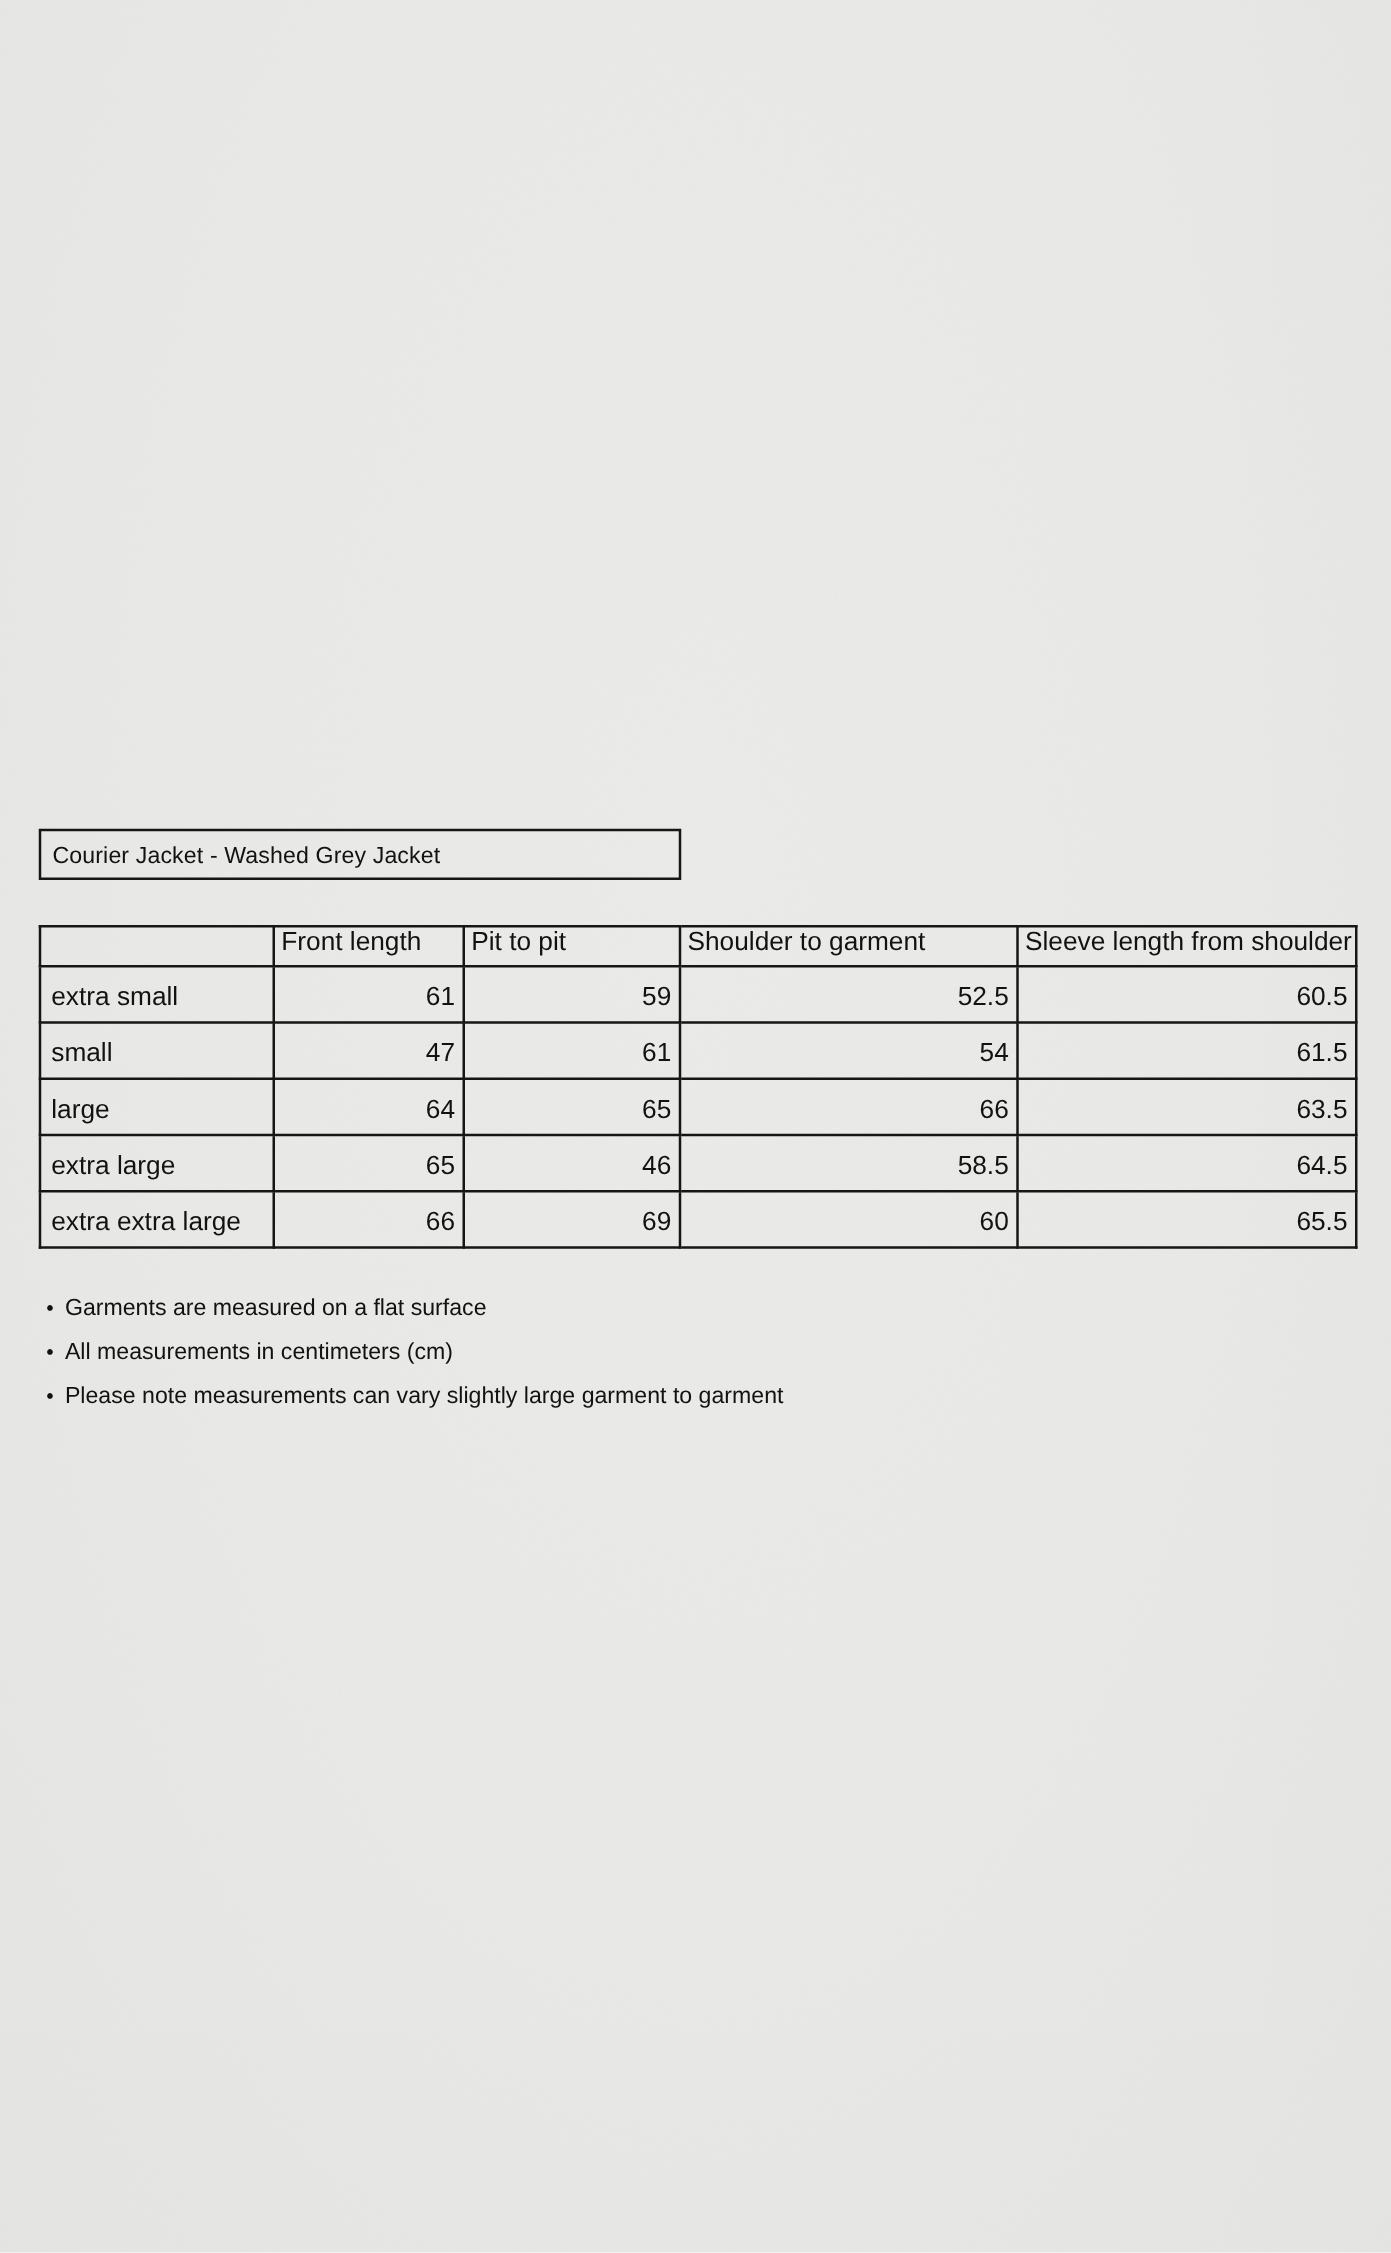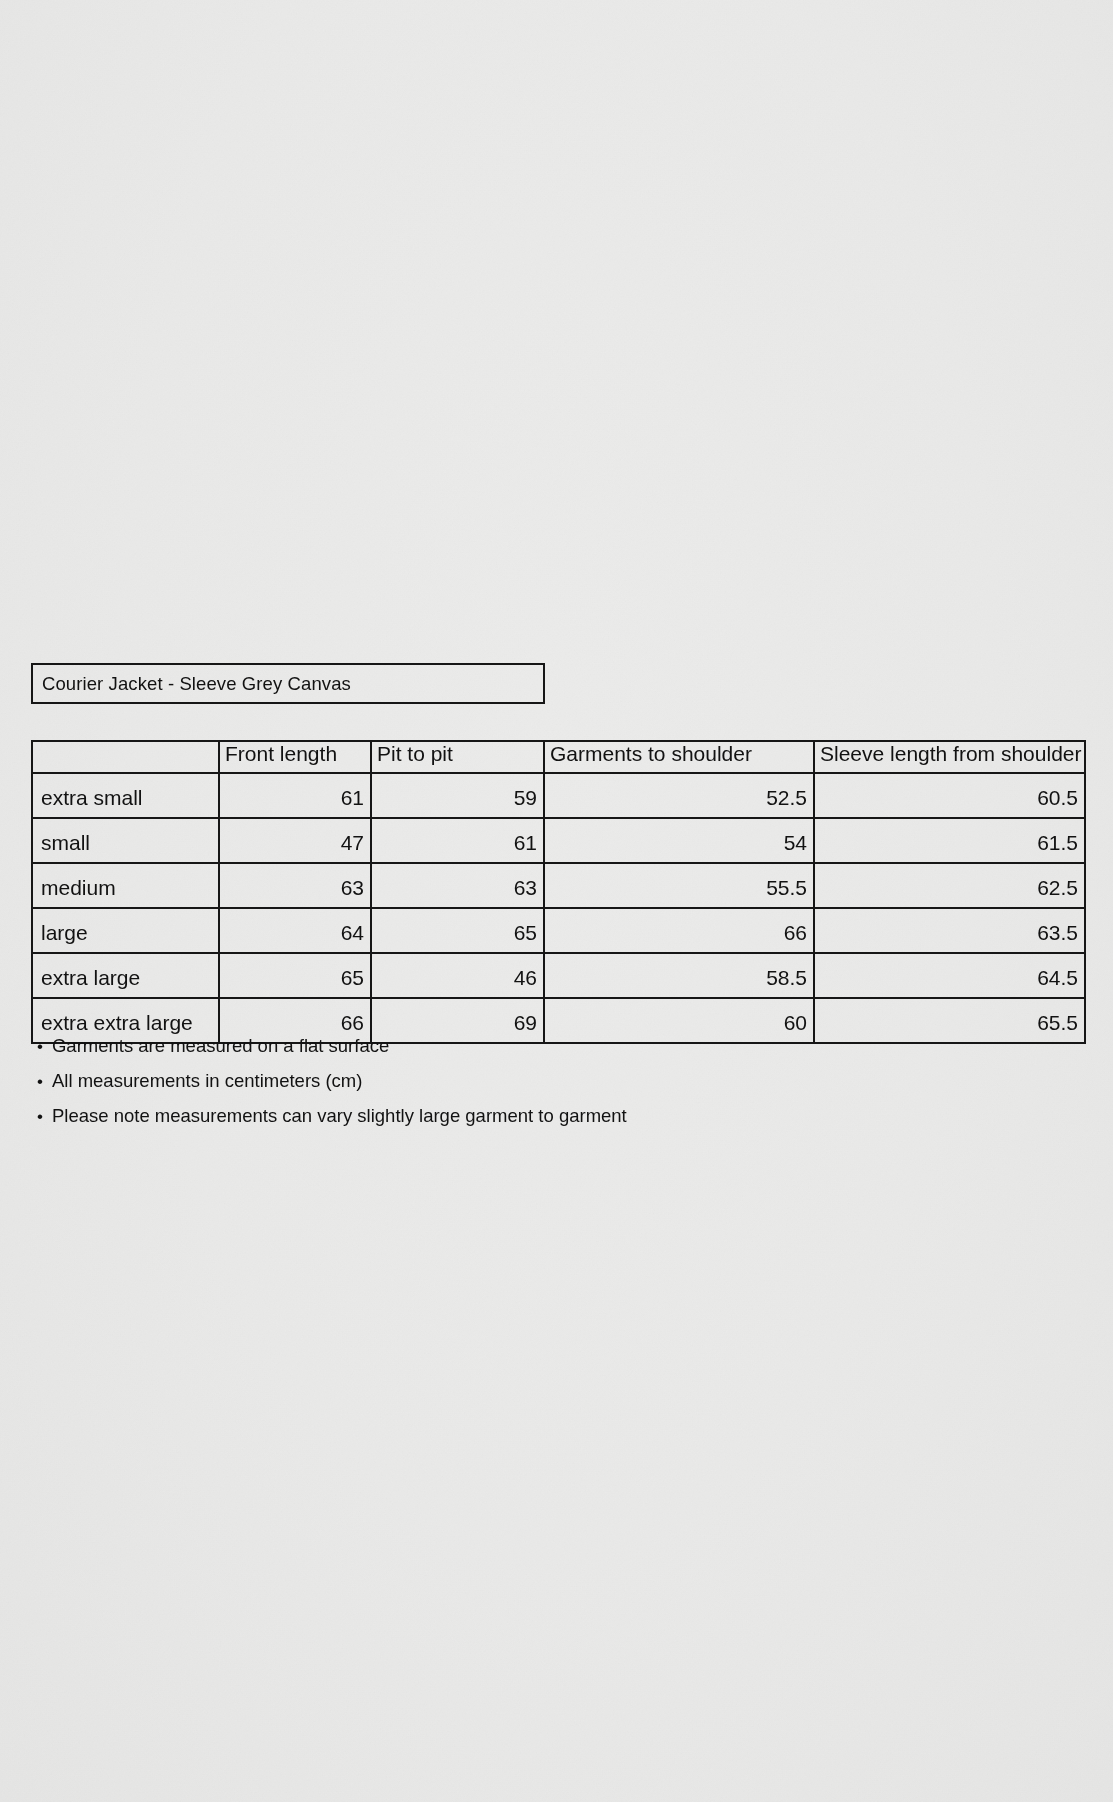--- a/index.html
+++ b/index.html
@@ -89,61 +89,54 @@
 
 <svg class="noise-layer" xmlns="http://www.w3.org/2000/svg">
   <filter id="grain">
     <feTurbulence type="fractalNoise" baseFrequency="0.82" numOctaves="2" stitchTiles="stitch"></feTurbulence>
     <feColorMatrix type="saturate" values="0"></feColorMatrix>
   </filter>
   <rect width="100%" height="100%" filter="url(#grain)" opacity="0.045"></rect>
 </svg>
 
 <div class="title-box">
-  <span>Courier Jacket - Sleeve Grey Canvas</span>
+  <span>Courier Jacket - Washed Grey Jacket</span>
 </div>
 
 <table class="size-chart">
   <colgroup>
     <col style="width:187px">
     <col style="width:152px">
     <col style="width:173px">
     <col style="width:270px">
     <col style="width:271px">
   </colgroup>
   <thead>
     <tr>
       <th></th>
       <th>Front length</th>
       <th>Pit to pit</th>
-      <th>Garments to shoulder</th>
+      <th>Shoulder to garment</th>
       <th>Sleeve length from shoulder</th>
     </tr>
   </thead>
   <tbody>
     <tr>
       <td class="size-cell">extra small</td>
       <td class="value-cell">61</td>
       <td class="value-cell">59</td>
       <td class="value-cell">52.5</td>
       <td class="value-cell">60.5</td>
     </tr>
     <tr>
       <td class="size-cell">small</td>
       <td class="value-cell">47</td>
       <td class="value-cell">61</td>
       <td class="value-cell">54</td>
       <td class="value-cell">61.5</td>
-    </tr>
-    <tr>
-      <td class="size-cell">medium</td>
-      <td class="value-cell">63</td>
-      <td class="value-cell">63</td>
-      <td class="value-cell">55.5</td>
-      <td class="value-cell">62.5</td>
     </tr>
     <tr>
       <td class="size-cell">large</td>
       <td class="value-cell">64</td>
       <td class="value-cell">65</td>
       <td class="value-cell">66</td>
       <td class="value-cell">63.5</td>
     </tr>
     <tr>
       <td class="size-cell">extra large</td>

